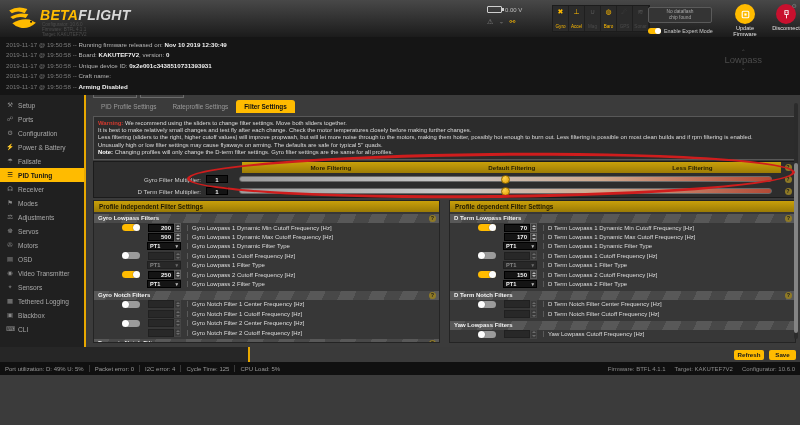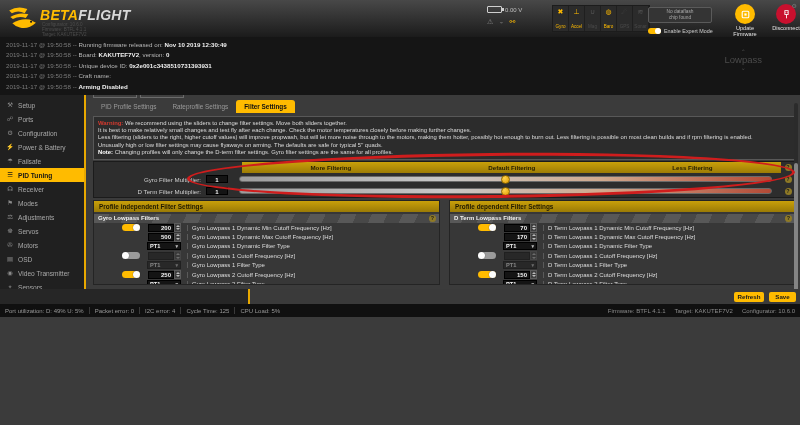--- a/index.html
+++ b/index.html
@@ -1,17 +1,17 @@
 <!DOCTYPE html>
 <html><head>
 <meta charset="utf-8">
 <style>
   * { margin:0; padding:0; box-sizing:border-box; }
   html,body { width:800px; height:425px; background:#3b3b3b; font-family:"Liberation Sans",sans-serif; overflow:hidden; }
-  #app { position:relative; width:800px; height:317px; overflow:hidden; }
+  #app { position:relative; width:800px; height:375px; overflow:hidden; }
 
   
   .top-header { position:absolute; top:0; left:0; right:0; height:37px;
     background:linear-gradient(#484848,#1b1b1b); z-index:3; }
   .bird { position:absolute; left:6px; top:4px; }
   .brand { position:absolute; left:40px; top:7px; font-size:14px; font-weight:bold; font-style:italic; letter-spacing:.3px; }
   .brand .beta { color:#ffbb00; } .brand .flight { color:#d8d8d8; }
   .brand-sub { position:absolute; left:42px; top:22px; font-size:4.6px; color:#4d4d4d; line-height:5.2px; }
   .batt-box { position:absolute; left:487px; top:6px; width:58px; }
   .batt-row { display:flex; align-items:center; gap:3px; }

